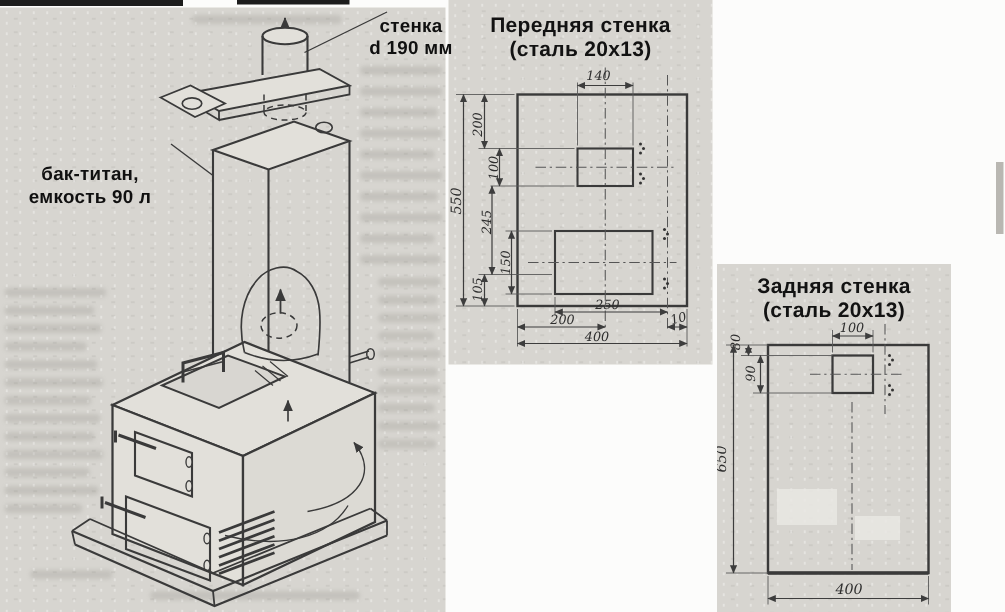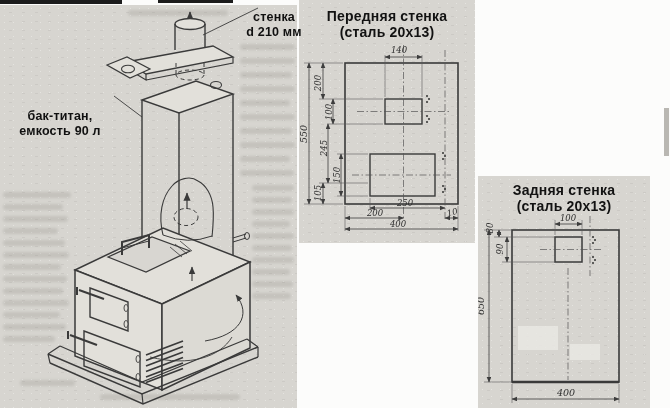--- a/index.html
+++ b/index.html
@@ -121,21 +121,21 @@
         <path class="ln" d="M60,341 L142,377 L247,334" stroke-width="1.2"></path>
         <path class="ln" d="M48,349 L142,389 L258,342" stroke-width="1.4"></path>
         <path class="ln" d="M48,349 L60,341 M258,342 L247,334" stroke-width="1.2"></path>
         <path class="ln" d="M50,358 L143,399 L258,352" stroke-width="1.4"></path>
         <path class="ln" d="M48,349 L50,358 M258,342 L258,352 M142,389 L143,399" stroke-width="1.2"></path>
       </g>
     </svg>
 
     <div class="callout" style="left:237px;top:5px;width:74px;">
       <div>стенка</div>
-      <div>d 210 мм</div>
+      <div>d 190 мм</div>
     </div>
     <div class="callout" style="left:4px;top:68px;width:112px;margin-top:36px;">
       <div>бак-титан,</div>
       <div>емкость 90 л</div>
     </div>
   </section>
 
   <section class="paper" style="left:299px;top:0;width:176px;height:243px;">
     <div class="panel-title" style="top:8px;text-align:center;">
       <div>Передняя стенка</div>
@@ -192,21 +192,21 @@
       <text x="106" y="206" text-anchor="middle">250</text>
       <path class="dim" d="M46,218 H104.5" marker-start="url(#fw-arr)" marker-end="url(#fw-arr)"></path>
       <text x="76" y="216" text-anchor="middle">200</text>
       <path class="dim" d="M46,229 H159" marker-start="url(#fw-arr)" marker-end="url(#fw-arr)"></path>
       <text x="99" y="227" text-anchor="middle">400</text>
       <path class="dim" d="M146,218 H159" marker-start="url(#fw-arr)" marker-end="url(#fw-arr)"></path>
       <text x="154" y="215" text-anchor="middle" transform="rotate(-15 154 215)">10</text>
     </svg>
   </section>
 
-  <section class="paper" style="left:478px;top:176px;width:172px;height:232px;">
+  <section class="paper" style="left:478px;top:176px;width:156px;height:232px;">
     <div class="panel-title" style="top:6px;">
       <div>Задняя стенка</div>
       <div>(сталь 20х13)</div>
     </div>
     <svg viewBox="0 0 176 232" width="176" height="232">
       <defs>
         <marker id="bw-arr" markerWidth="9" markerHeight="8" refX="6.5" refY="3" orient="auto-start-reverse">
           <path d="M0,0 L7,3 L0,6 z" fill="#3d3d3d"></path>
         </marker>
       </defs>

